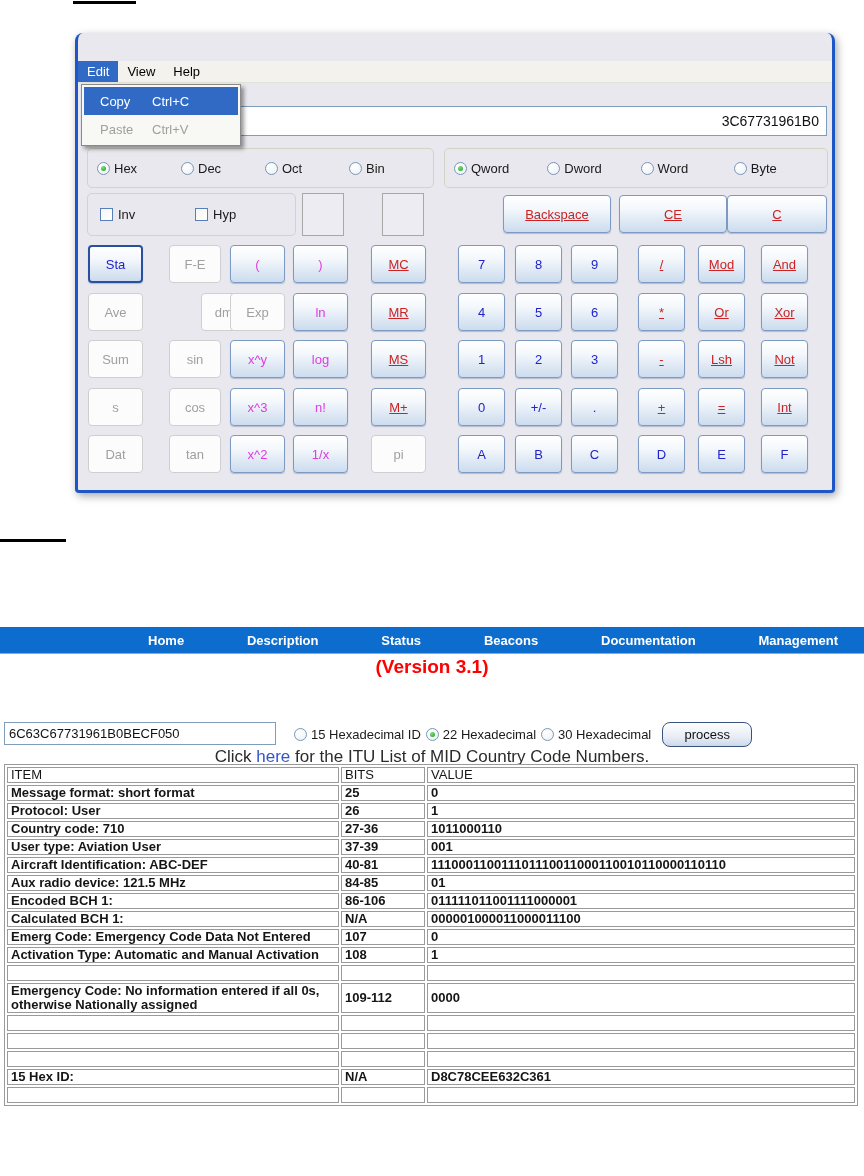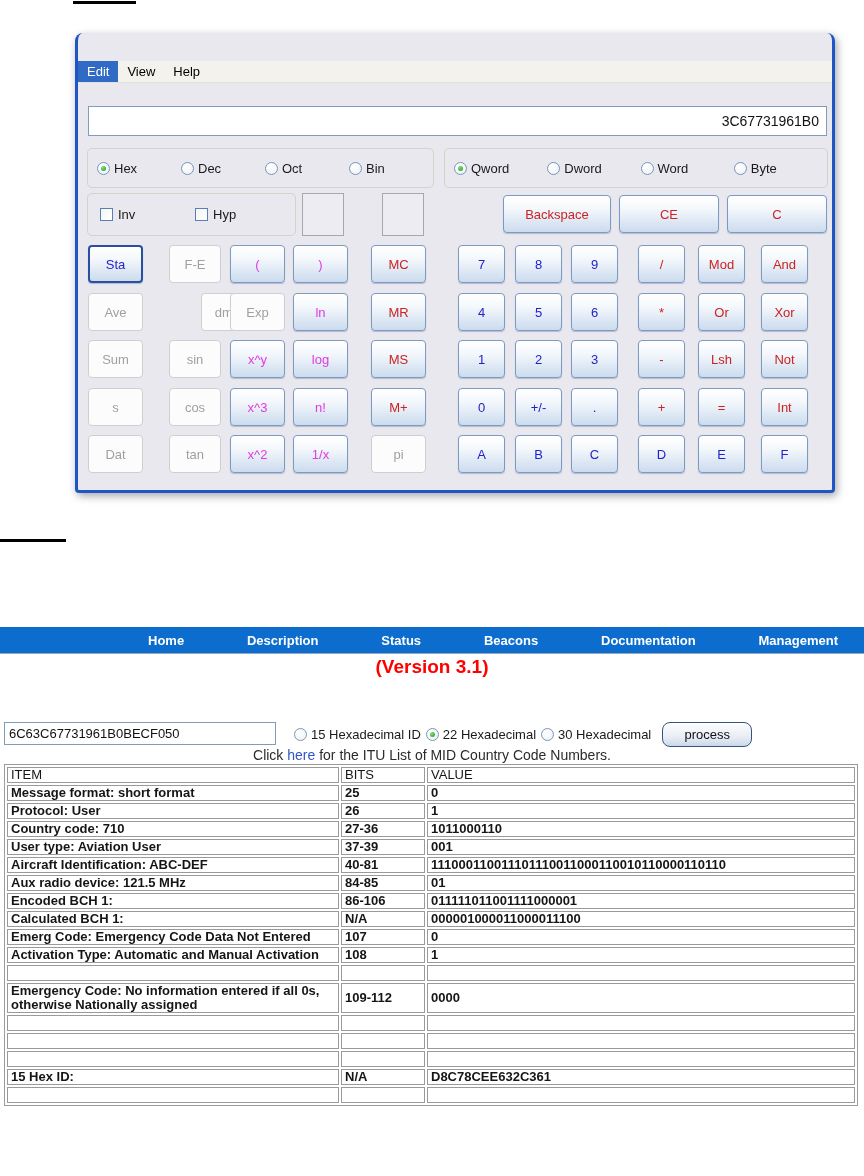--- a/index.html
+++ b/index.html
@@ -73,40 +73,40 @@
   .chk-item{display:flex;align-items:center;font-size:13px;color:#1A1A1A;width:95px;}
   .chk{width:13px;height:13px;border:1px solid #5A7FB8;margin-right:5px;flex:none;
     background:linear-gradient(135deg,#F4F6F2,#FFF);}
   .membox{position:absolute;top:160px;width:42px;height:43px;border:1px solid #A8A8A8;background:#EDECF2;}
   #membox-1{left:224px;} #membox-2{left:304px;}
 
   .calcbtn{position:absolute;height:38px;border:1px solid #7D9AC2;border-radius:4px;
     background:linear-gradient(180deg,#FFFFFF 0%,#F4F8FC 35%,#DBE6F3 75%,#CCDCEE 100%);
     display:flex;align-items:center;justify-content:center;font-size:13px;
     box-shadow:0 1px 1px rgba(110,130,170,.45);}
-  .c-blue{color:var(--btn-blue);} .c-red{color:var(--btn-red);} .c-mag{color:var(--btn-mag);}
+  .c-blue{color:var(--btn-blue);} .c-red{color:var(--btn-red);text-decoration:underline;} .c-mag{color:var(--btn-mag);}
   .c-dis{color:var(--btn-dis);background:#FCFCFC;border-color:#CFCFCF;box-shadow:none;}
   .c-focus{border:2px solid #29509E;}
 
   
   .nav{position:absolute;left:0;top:627px;width:864px;height:27px;background:var(--nav-blue);
     display:flex;align-items:center;justify-content:space-between;padding:0 26px 0 148px;
     border-bottom:1px solid #9AA7B8;}
   .nav span{color:#fff;font-weight:bold;font-size:13px;}
   .decode-title{position:absolute;left:0;top:655px;width:864px;text-align:center;
     color:var(--title-red);font-weight:bold;font-size:19px;line-height:23px;}
   #hex-input{position:absolute;left:4px;top:722px;width:272px;height:23px;border:1px solid #7F9DB9;
     font-size:13px;padding:2px 4px;font-family:"Liberation Sans",sans-serif;color:#111;background:#fff;}
   .form-row{position:absolute;left:294px;top:721px;height:26px;display:flex;align-items:center;
     font-size:13px;color:#222;}
   .form-row .radio-item{margin-right:5px;}
   .process-btn{width:90px;height:25px;margin-left:6px;border:1px solid #39537F;border-radius:8px;
     background:linear-gradient(180deg,#FDFDFD 0%,#E8EDF5 60%,#CCD9EA 100%);
     font-size:13px;color:#111;font-family:"Liberation Sans",sans-serif;}
-  .itu-line{position:absolute;left:0;top:747px;width:864px;text-align:center;font-size:14px;color:#2B2B2B;}
+  .itu-line{position:absolute;left:0;top:747px;width:864px;text-align:center;font-size:17px;color:#2B2B2B;}
   .itu-line a{color:var(--link-blue);text-decoration:none;}
 
   .decode-table-wrap{position:absolute;left:4px;top:764px;width:854px;border:1px solid #9A9A9A;background:#fff;}
   #decode-table{width:100%;border-collapse:separate;border-spacing:2px;}
   #decode-table td{border:1px solid #9A9A9A;font-size:13px;line-height:14px;padding:0 3px;
     color:#151515;font-weight:bold;vertical-align:middle;}
   #decode-table tr.hdr td{font-weight:normal;}
   td.col-item{width:332px;} td.col-bits{width:84px;}
 </style>
 </head>
@@ -115,20 +115,30 @@
 <div id="underline-top" class="underline-bar"></div>
 <div id="underline-mid" class="underline-bar"></div>
 
 <div class="calc-window">
   <div class="menubar" id="calc-menubar">
       <div class="menu-item active">Edit</div>
       <div class="menu-item">View</div>
       <div class="menu-item">Help</div>
     </div>
   <div class="calc-display">3C67731961B0</div>
+  <div class="dropdown" id="edit-dropdown">
+      <div class="dd-item hl">
+        <span class="dd-label">Copy</span>
+        <span>Ctrl+C</span>
+      </div>
+      <div class="dd-item disabled">
+        <span class="dd-label">Paste</span>
+        <span>Ctrl+V</span>
+      </div>
+    </div>
   <div class="gb" id="gb-base">
       <label class="radio-item">
         <span class="radio sel"></span>
         <span>Hex</span>
       </label>
       <label class="radio-item">
         <span class="radio"></span>
         <span>Dec</span>
       </label>
       <label class="radio-item">
@@ -165,21 +175,21 @@
       </label>
       <label class="chk-item">
         <span class="chk"></span>
         <span>Hyp</span>
       </label>
     </div>
   <div class="membox" id="membox-1"></div>
   <div class="membox" id="membox-2"></div>
   <div id="calc-buttons">
       <div class="calcbtn c-red" style="left: 425px; top: 162px; width: 108px;">Backspace</div>
-      <div class="calcbtn c-red" style="left: 541px; top: 162px; width: 100px;">CE</div>
+      <div class="calcbtn c-red" style="left: 541px; top: 162px; width: 108px;">CE</div>
       <div class="calcbtn c-red" style="left: 649px; top: 162px; width: 100px;">C</div>
       <div class="calcbtn c-blue c-focus" style="left: 10px; top: 212px; width: 55px;">Sta</div>
       <div class="calcbtn c-dis" style="left: 91px; top: 212px; width: 52px;">F-E</div>
       <div class="calcbtn c-mag" style="left: 152px; top: 212px; width: 55px;">(</div>
       <div class="calcbtn c-mag" style="left: 215px; top: 212px; width: 55px;">)</div>
       <div class="calcbtn c-red" style="left: 293px; top: 212px; width: 55px;">MC</div>
       <div class="calcbtn c-blue" style="left: 380px; top: 212px; width: 47px;">7</div>
       <div class="calcbtn c-blue" style="left: 437px; top: 212px; width: 47px;">8</div>
       <div class="calcbtn c-blue" style="left: 493px; top: 212px; width: 47px;">9</div>
       <div class="calcbtn c-red" style="left: 560px; top: 212px; width: 47px;">/</div>

